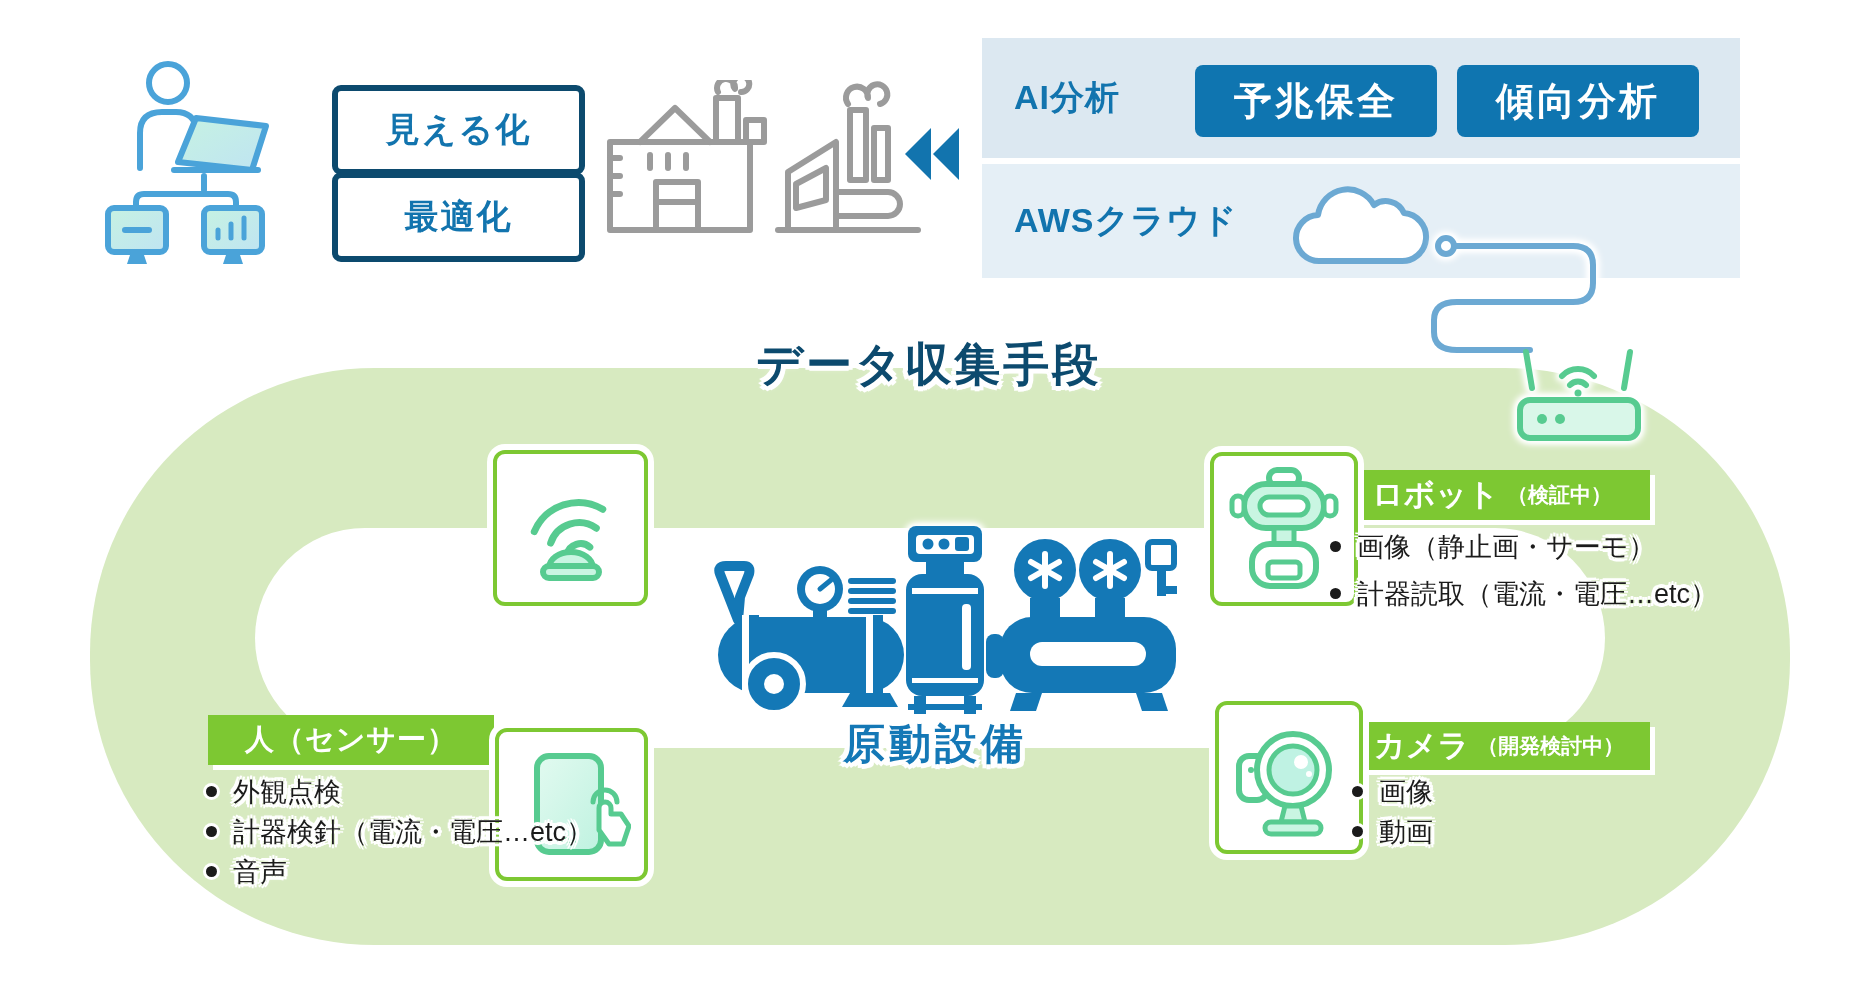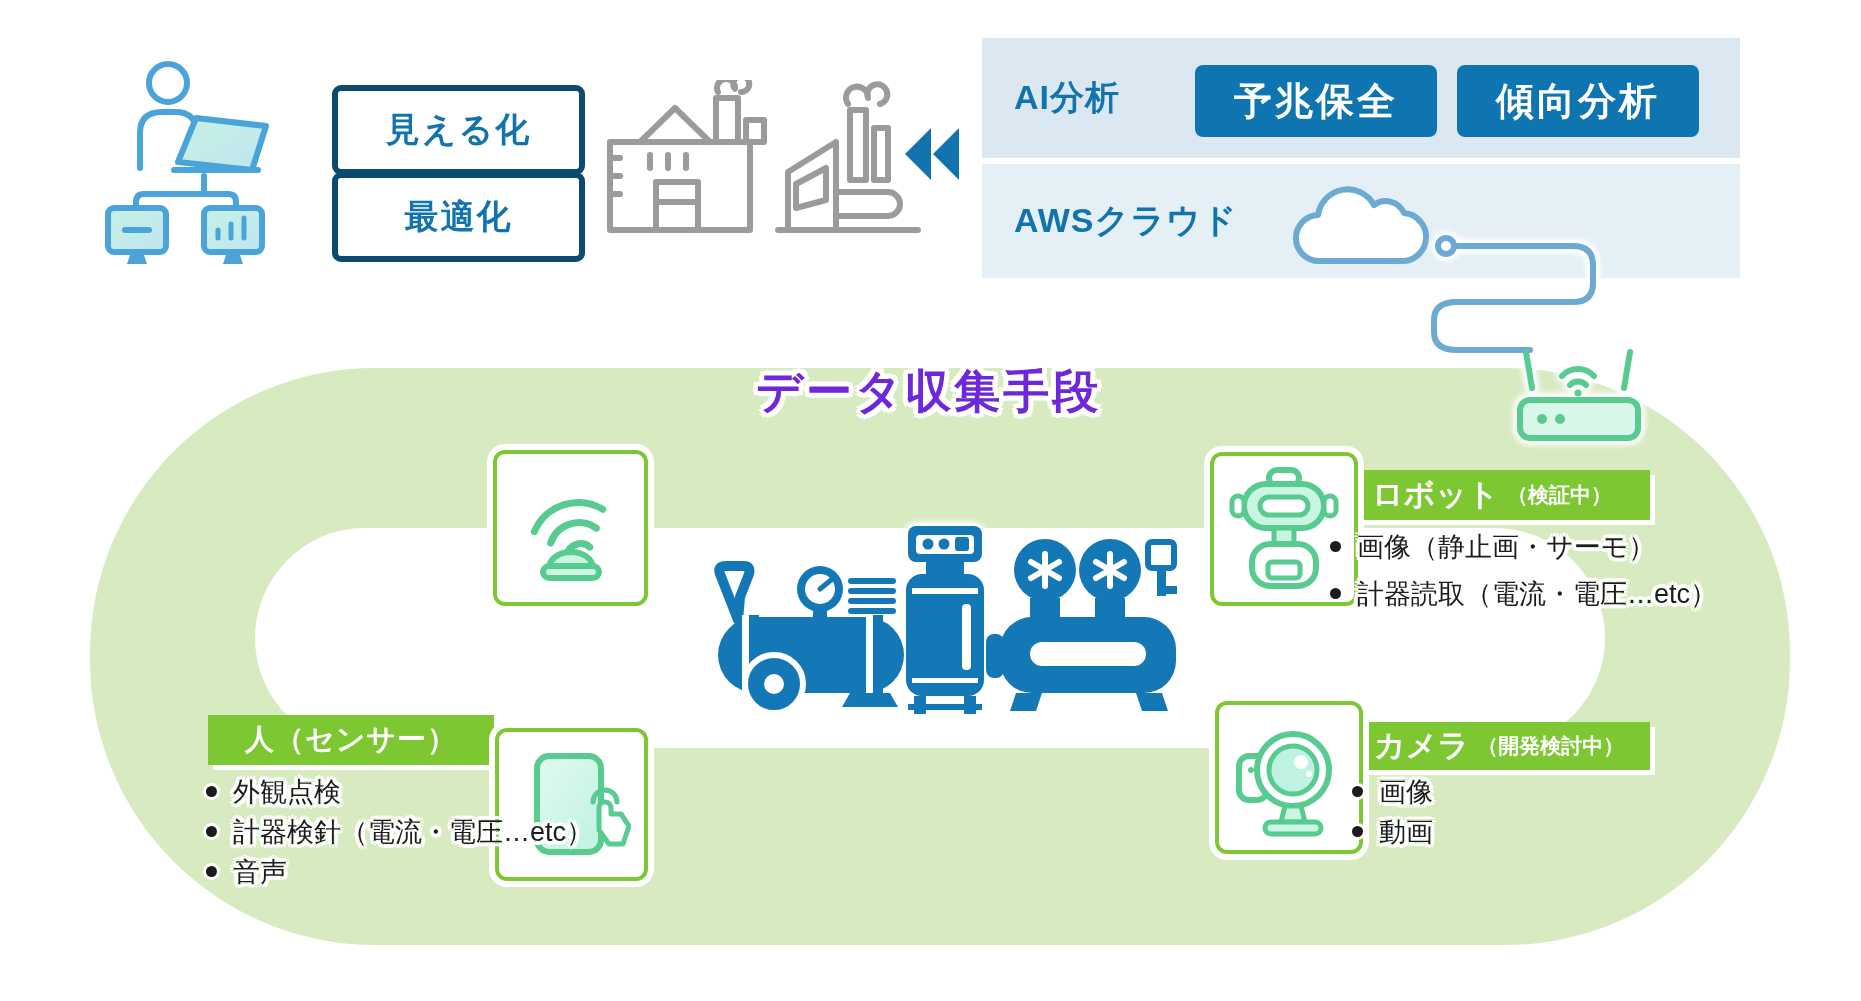--- a/index.html
+++ b/index.html
@@ -19,22 +19,22 @@
   .aws-row1{top:0;height:120px;background:#dce8f1;}
   .aws-row2{top:126px;height:114px;background:#e5eff6;}
   .aws-label{font-size:34px;font-weight:bold;color:#1274ae;margin-left:32px;letter-spacing:1px;}
   .ai-btn{position:absolute;top:27px;width:242px;height:72px;background:#0f75b0;border-radius:8px;
     display:flex;align-items:center;justify-content:center;color:#fff;font-size:38px;font-weight:bold;letter-spacing:3px;}
   #btn-predictive{left:213px;} #btn-trend{left:475px;}
 
   
   .blob{position:absolute;left:90px;top:368px;width:1700px;height:577px;background:#d7eac0;border-radius:285px;z-index:1;}
   .hole{position:absolute;left:255px;top:528px;width:1350px;height:220px;background:#fff;border-radius:110px;z-index:2;}
-  .blob-title{position:absolute;left:756px;top:334px;z-index:4;font-size:46px;font-weight:800;color:#6d28d9;letter-spacing:3px;
-    text-shadow:-4px -4px 0 #fff,4px -4px 0 #fff,-4px 4px 0 #fff,4px 4px 0 #fff,0 -5px 0 #fff,0 5px 0 #fff,-5px 0 0 #fff,5px 0 0 #fff,0 0 8px #fff;margin-top:27px;}
+  .blob-title{position:absolute;left:756px;top:334px;z-index:4;font-size:46px;font-weight:800;color:#0c4a6e;letter-spacing:3px;
+    text-shadow:-4px -4px 0 #fff,4px -4px 0 #fff,-4px 4px 0 #fff,4px 4px 0 #fff,0 -5px 0 #fff,0 5px 0 #fff,-5px 0 0 #fff,5px 0 0 #fff,0 0 8px #fff;}
 
   
   .bar{position:absolute;background:#7dc832;color:#fff;font-weight:bold;display:flex;align-items:center;justify-content:center;
        z-index:3;box-shadow:5px 5px 0 #ffffff;}
   .icon-box{position:absolute;background:#fff;border:4px solid #7dc832;border-radius:12px;z-index:4;
        box-shadow:0 0 0 6px #ffffff;display:flex;align-items:center;justify-content:center;}
   #bar-sensor{left:208px;top:467px;width:286px;height:50px;font-size:31px;letter-spacing:3px;}
   #box-sensor{left:493px;top:450px;width:147px;height:148px;}
   #bar-human{left:208px;top:715px;width:286px;height:50px;font-size:29px;letter-spacing:1px;}
   #box-human{left:495px;top:728px;width:145px;height:145px;}
@@ -298,14 +298,15 @@
         <rect x="457" y="56" width="9" height="28"></rect>
         <rect x="457" y="74" width="20" height="8"></rect>
         <rect x="300" y="105" width="176" height="76" rx="32"></rect>
         <rect x="286" y="122" width="18" height="44" rx="8"></rect>
         <rect x="330" y="130" width="116" height="24" rx="12" fill="#fff"></rect>
         <path d="M316,181 h26 l-6,18 h-26 Z"></path>
         <path d="M436,181 h26 l6,18 h-26 Z"></path>
       </g>
     </g>
   </svg>
+  <div class="equip-label">原動設備</div>
 
 </div>
 
 </body></html>

